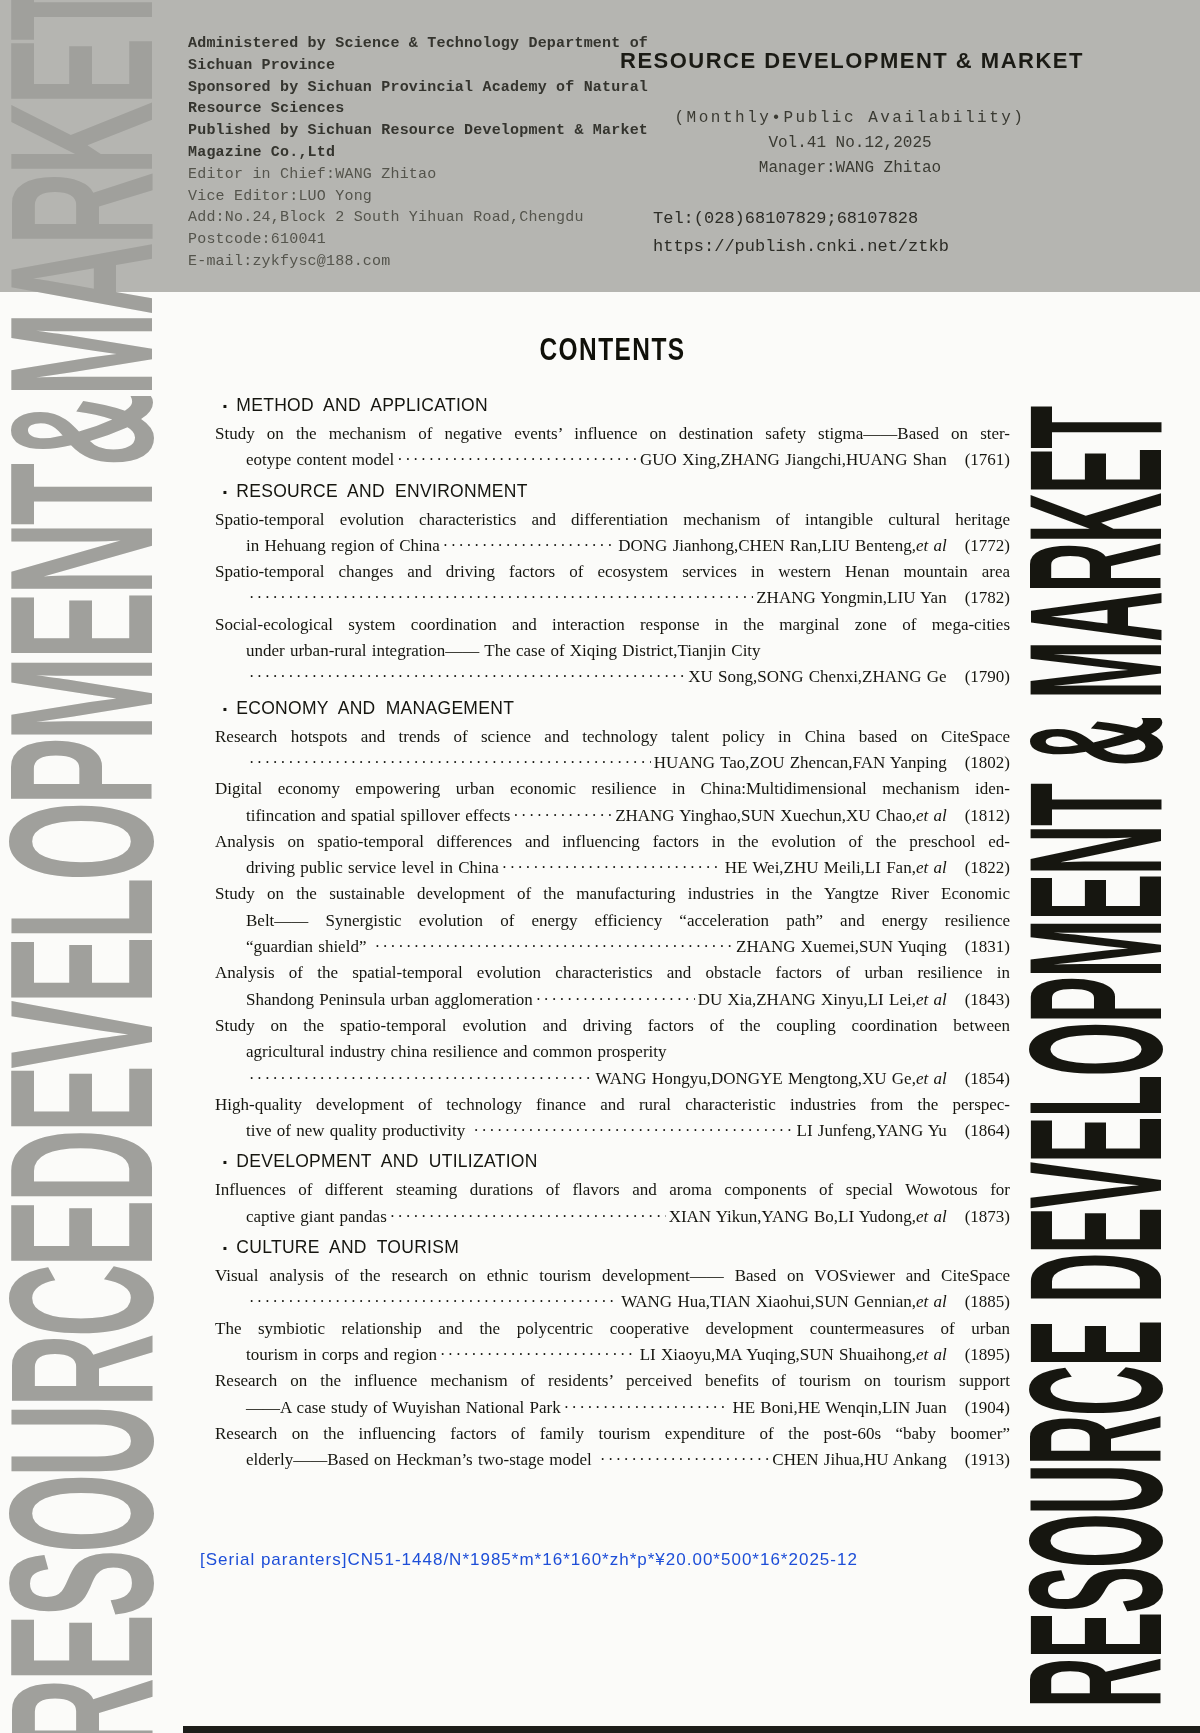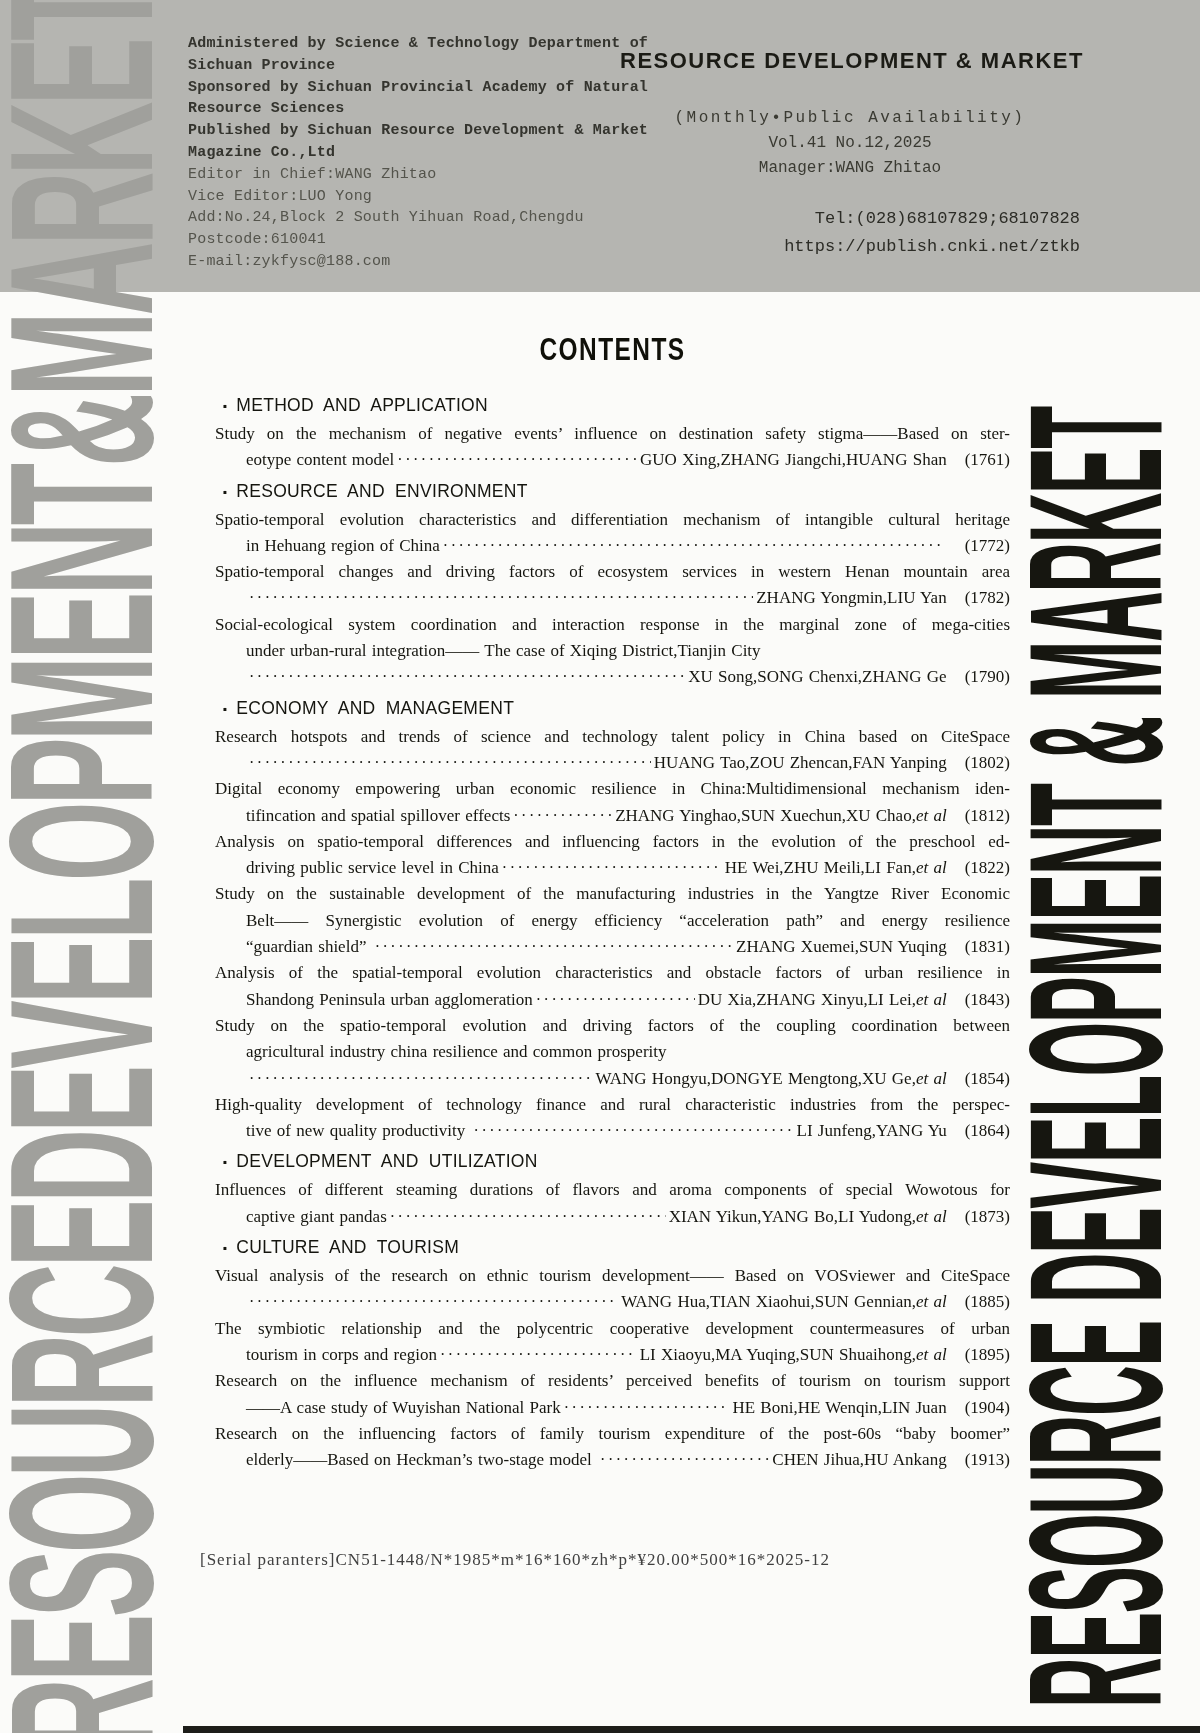--- a/index.html
+++ b/index.html
@@ -20,43 +20,43 @@
   .pub{position:absolute;left:188px;top:33px;width:480px;
        font-family:"Liberation Mono",monospace;font-size:15px;line-height:21.8px;letter-spacing:0.2px;}
   .pub-line{color:#54544c;white-space:nowrap;}
   .pub-line.strong{color:#34342e;font-weight:700;}
   .jhead{position:absolute;left:620px;top:48px;width:460px;text-align:center;}
   .jtitle{font-family:"Liberation Sans",sans-serif;font-weight:700;font-size:22px;
           letter-spacing:1.5px;color:#1b1b15;white-space:nowrap;}
   .issue{margin-top:32px;font-family:"Liberation Mono",monospace;font-size:16px;line-height:25px;color:#3a3a32;}
   .issue .iline:first-child{letter-spacing:2.5px;}
   .contact{margin-top:24px;font-family:"Liberation Mono",monospace;font-size:17px;line-height:27.5px;
-           color:#2c2c26;text-align:right;padding-left:33px;}
+           color:#2c2c26;text-align:left;padding-left:33px;}
 
   
   .main{position:absolute;left:215px;top:330px;width:795px;color:#1a1a12;}
   .ctitle{text-align:center;margin:0 0 26px 0;}
   .ctitle>span{display:inline-block;font-family:"Liberation Sans",sans-serif;font-weight:700;
                font-size:34px;letter-spacing:2px;color:#101009;transform:scale(0.72,0.92);transform-origin:center;}
   .sec-head{display:flex;align-items:center;font-family:"Liberation Sans",sans-serif;
             font-size:17.5px;color:#15150f;margin:7px 0 5px 7px;letter-spacing:0.3px;word-spacing:5px;white-space:nowrap;}
   .bullet{font-weight:700;font-size:21px;line-height:1;margin-right:7px;}
   .line{font-size:17px;line-height:26.3px;color:#15150f;word-spacing:1px;}
   .line.just{text-align:justify;text-align-last:justify;}
   .line.ind{padding-left:31px;align-items:flex-end;}
   .flexline{display:flex;align-items:baseline;}
   .lt{white-space:pre;}
   .dots{flex:1 1 auto;overflow:hidden;white-space:nowrap;letter-spacing:2.5px;font-size:16px;margin:0 3px;}
   .authors{white-space:pre;}
   .authors i{font-style:italic;}
   .pgnum{white-space:pre;margin-left:18px;}
 
   
-  .serial{position:absolute;left:200px;top:1550px;font-family:Liberation Serif, serif;
-          font-size:17px;letter-spacing:1px;color:#404040;white-space:nowrap;}
+  .serial{position:absolute;left:200px;top:1550px;font-family:Liberation Sans, sans-serif;
+          font-size:17px;letter-spacing:1px;color:#1d4ed8;white-space:nowrap;}
   .bottom-edge{position:absolute;left:183px;right:0;bottom:0;height:7px;background:#1d1d19;}
 </style>
 </head>
 <body>
 
 <div class="page">
   <div class="band"></div>
 
   <div class="wm wm-left">
     <span>RESOURCEDEVELOPMENT&amp;MARKET</span>
@@ -106,20 +106,21 @@
           <span class="pgnum">(1761)</span>
         </div>
         <div class="sec-head">
           <span class="bullet">·</span>
           <span>RESOURCE AND ENVIRONMENT</span>
         </div>
         <div class="line just"><span class="lt">Spatio-temporal evolution characteristics and differentiation mechanism of intangible cultural heritage</span></div>
         <div class="line ind flexline">
           <span class="lt">in Hehuang region of China</span>
           <span class="dots">··········································································································································································</span>
+          <span class="authors">DONG Jianhong,CHEN Ran,LIU Benteng,<i>et al</i></span>
           <span class="pgnum">(1772)</span>
         </div>
         <div class="line just"><span class="lt">Spatio-temporal changes and driving factors of ecosystem services in western Henan mountain area</span></div>
         <div class="line ind flexline">
           <span class="dots">··········································································································································································</span>
           <span class="authors">ZHANG Yongmin,LIU Yan</span>
           <span class="pgnum">(1782)</span>
         </div>
         <div class="line just"><span class="lt">Social-ecological system coordination and interaction response in the marginal zone of mega-cities</span></div>
         <div class="line ind"><span class="lt">under urban-rural integration—— The case of Xiqing District,Tianjin City</span></div>

